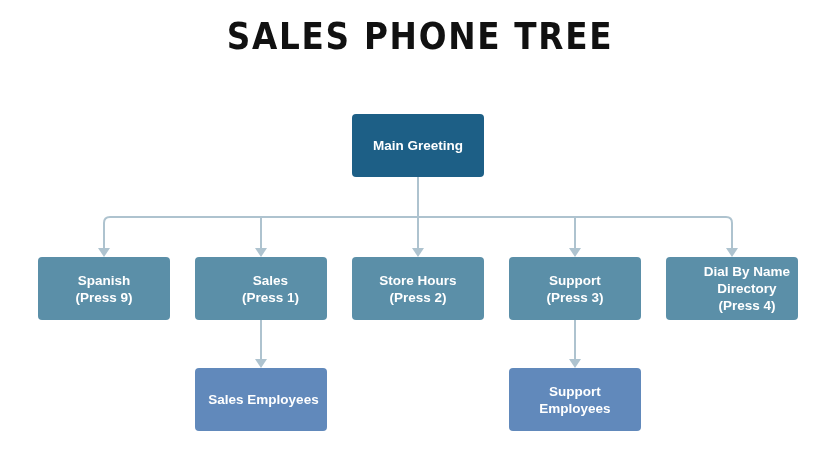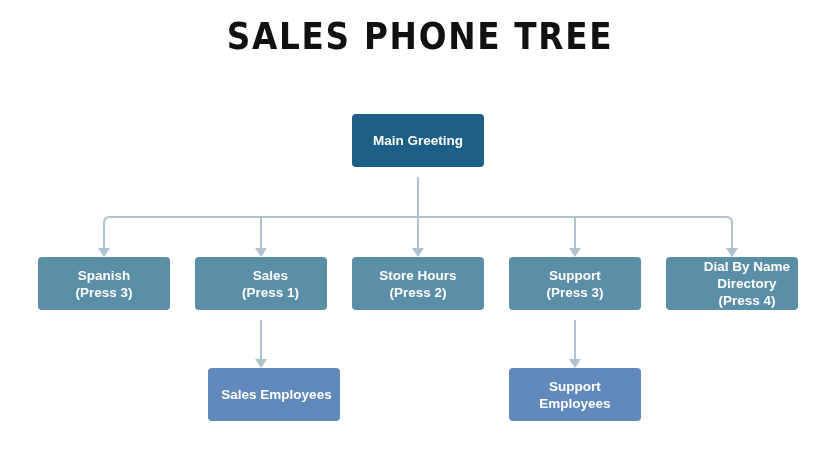--- a/index.html
+++ b/index.html
@@ -1,21 +1,21 @@
 <!DOCTYPE html>
 <html><head>
 <meta charset="utf-8">
 <style>
   html, body { margin:0; padding:0; background:#ffffff; }
   body { width:840px; height:471px; position:relative; overflow:hidden;
          font-family:"DejaVu Sans", sans-serif; }
   .title { position:absolute; left:0; top:14px; width:840px; text-align:center;
            font-family:"DejaVu Sans", sans-serif; font-weight:bold; font-size:38px;
            letter-spacing:2px; color:#111111; transform:scaleX(0.86); }
-  .node { position:absolute; width:132px; height:53px; border-radius:4px;
+  .node { position:absolute; width:132px; height:63px; border-radius:4px;
           display:flex; align-items:center; justify-content:center; text-align:center;
           color:#ffffff; font-weight:bold; font-size:13.5px; line-height:17px;
           font-family:"Liberation Sans", sans-serif; box-sizing:border-box; padding:0 6px;
           white-space:pre-line; }
   .n-root { background:#1d5f86; }
   .n-l1 { background:#5b8fa8; }
   .n-l2 { background:#6189bb; }
   svg.connectors { position:absolute; left:0; top:0; }
 </style>
 </head>
@@ -40,26 +40,26 @@
     <polygon points="569,248 581,248 575,257"></polygon>
     <polygon points="726,248 738,248 732,257"></polygon>
     <polygon points="255,359 267,359 261,368"></polygon>
     <polygon points="569,359 581,359 575,368"></polygon>
   </g>
 </svg>
 
 <div class="node n-root" style="left:352px;top:114px;">Main Greeting</div>
 
 <div class="node n-l1" style="left:38px;top:257px;">Spanish
-(Press 3)</div>
+(Press 9)</div>
 <div class="node n-l1" style="left:195px;top:257px;padding-left:25px;">Sales
 (Press 1)</div>
 <div class="node n-l1" style="left:352px;top:257px;">Store Hours
 (Press 2)</div>
 <div class="node n-l1" style="left:509px;top:257px;">Support
 (Press 3)</div>
 <div class="node n-l1" style="left:666px;top:257px;padding-left:36px;">Dial By Name
 Directory
 (Press 4)</div>
 
-<div class="node n-l2" style="left:208px;top:368px;padding-left:11px;">Sales Employees</div>
+<div class="node n-l2" style="left:195px;top:368px;padding-left:11px;">Sales Employees</div>
 <div class="node n-l2" style="left:509px;top:368px;">Support
 Employees</div>
 
 </body></html>

